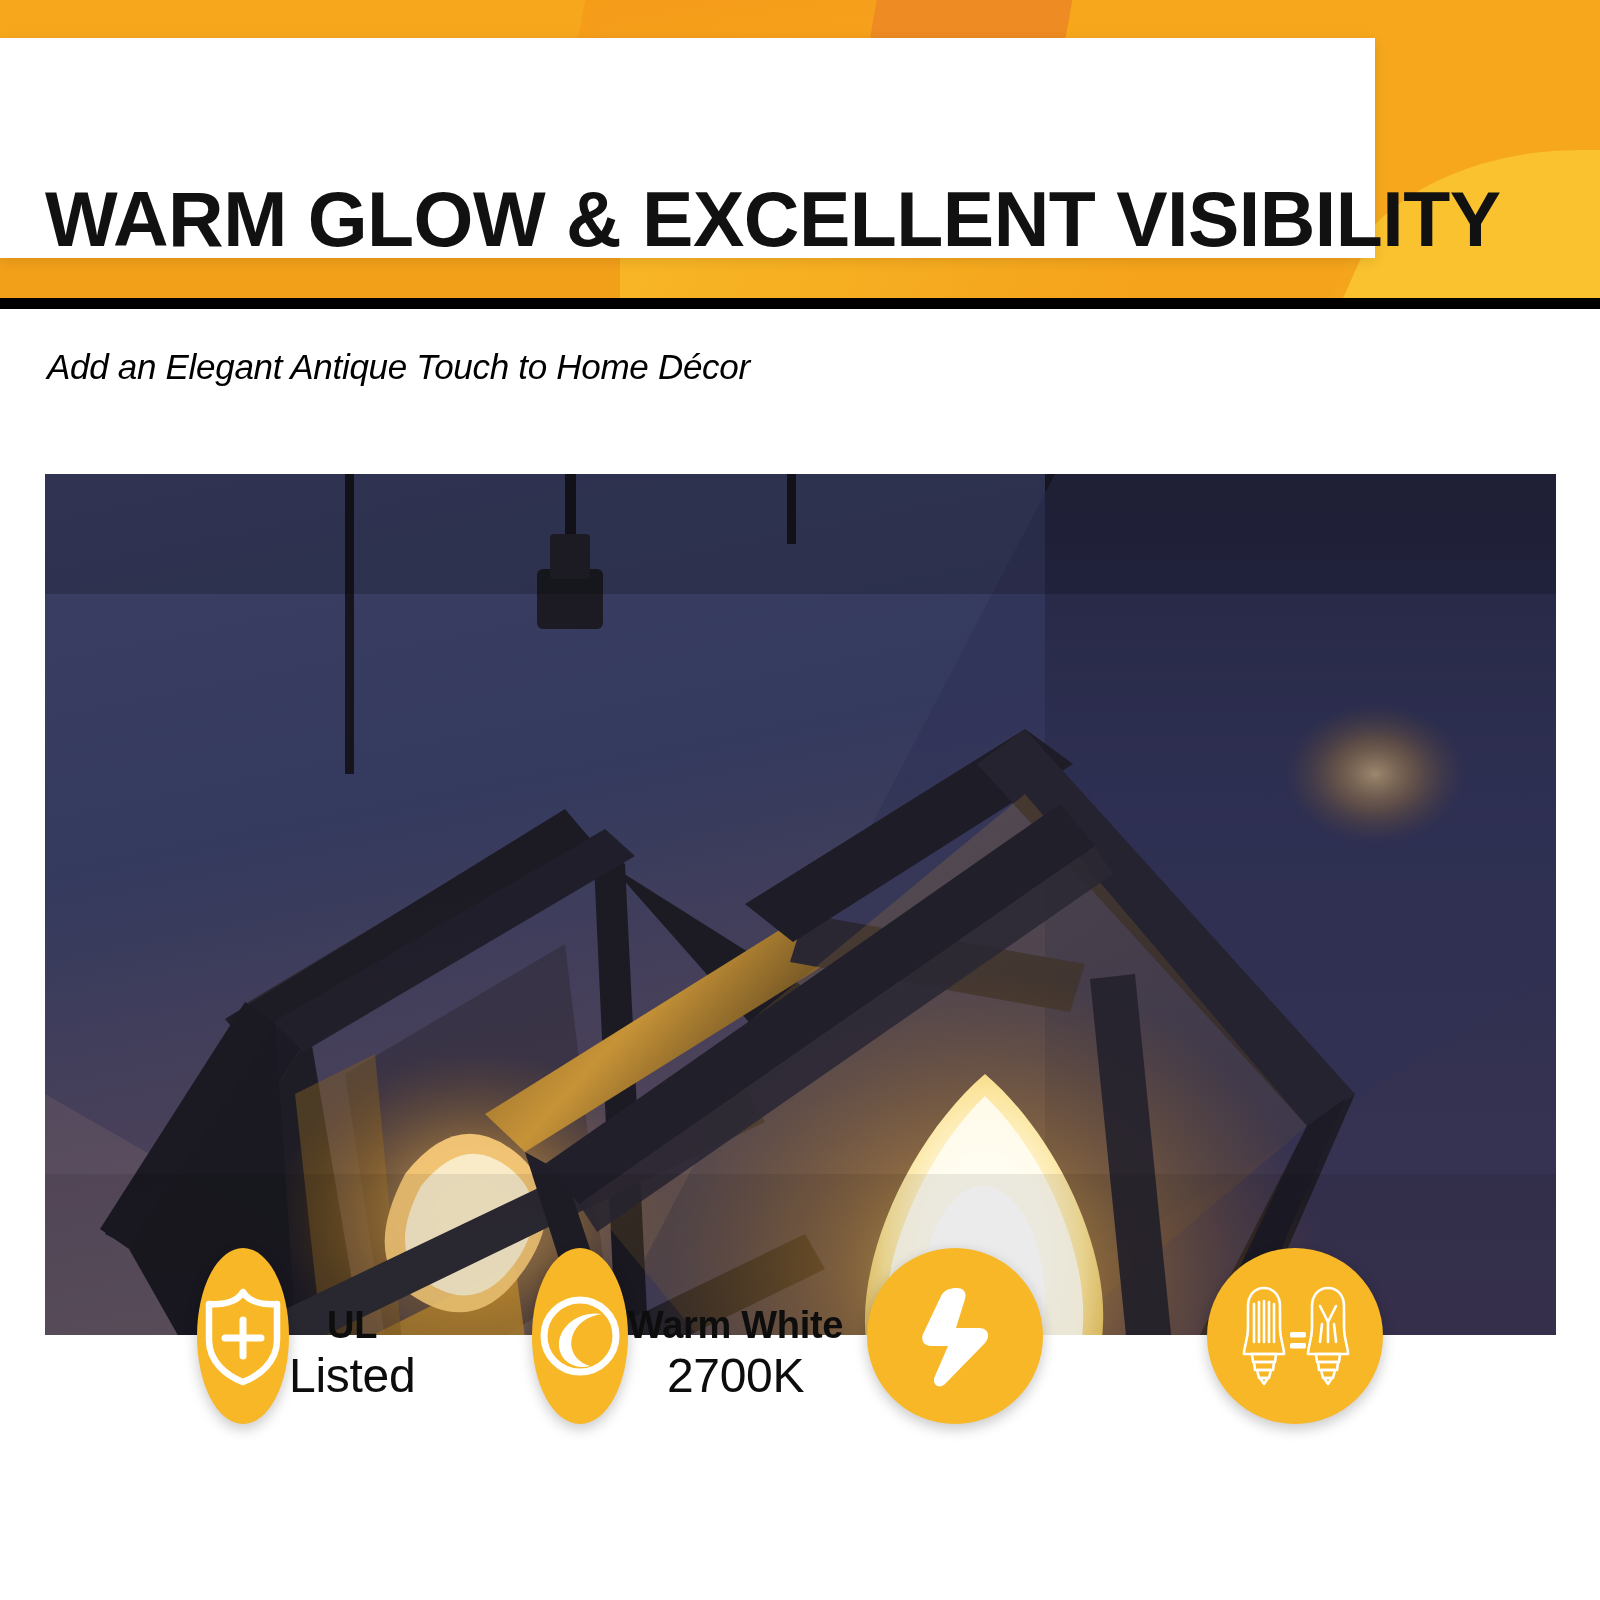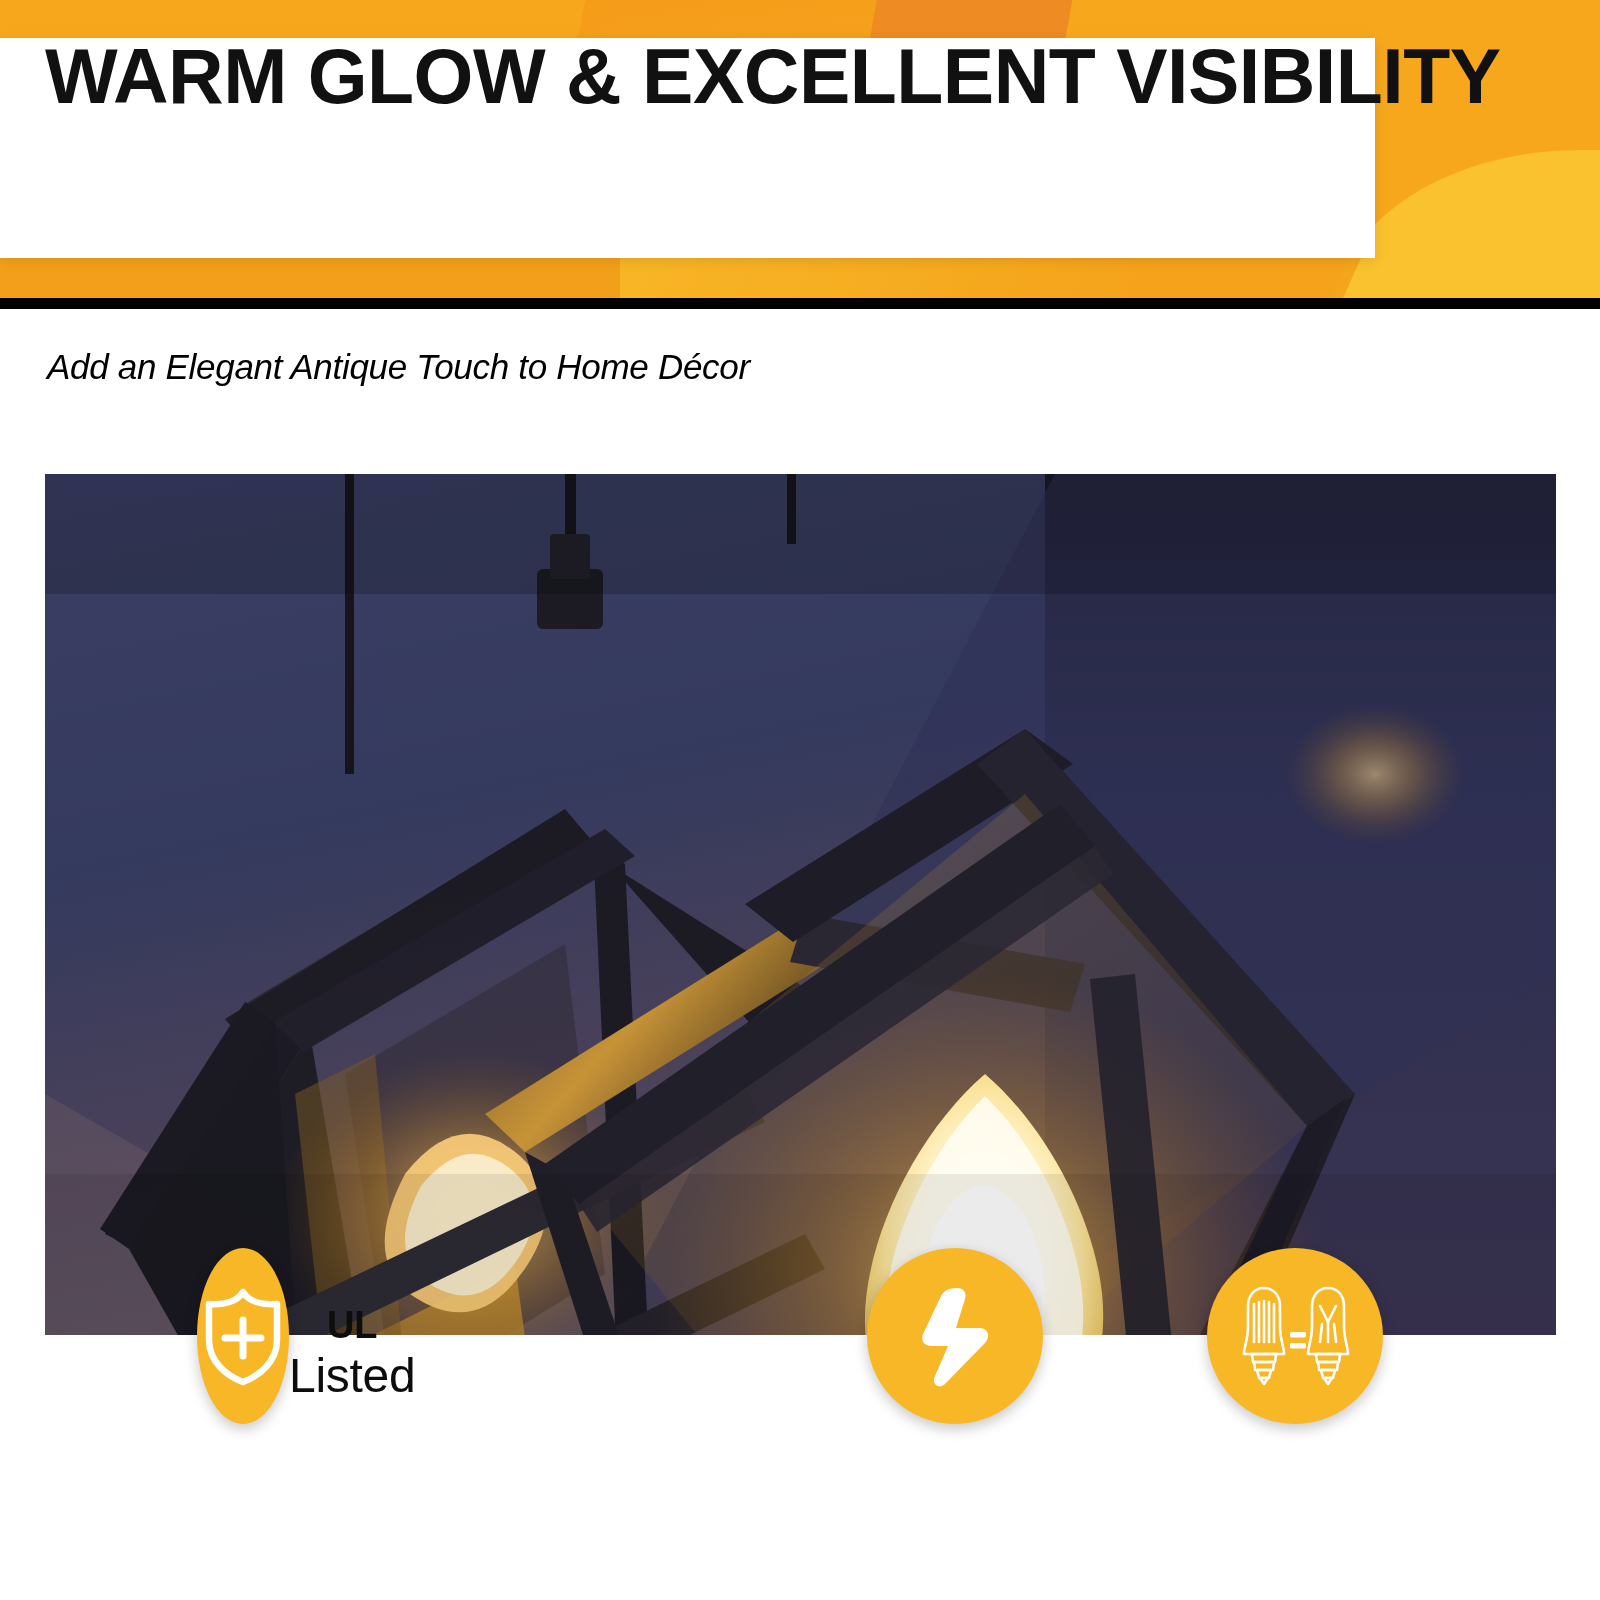--- a/index.html
+++ b/index.html
@@ -49,21 +49,21 @@
     left:0px;top:252px;width:620px;height:120px;
     background:#f2a01a;
   }
 
   
   .title-box{
     position:absolute;left:0px;top:38px;
     width:1375px;height:220px;
     background:#ffffff;
     box-shadow:0 3px 12px rgba(0,0,0,.10);
-    display:flex;align-items:flex-start;
+    display:flex;align-items:flex-end;
     z-index:5;
   }
   .title-text{
     margin-left:45px;
     font-size:77px;
     font-weight:bold;
     letter-spacing:-0.5px;
     color:#111111;
     line-height:1;
     white-space:nowrap;
@@ -289,20 +289,34 @@
           <line x1="28" y1="52" x2="64" y2="52" stroke="#ffffff" stroke-width="7" stroke-linecap="round"></line>
         </svg>
       </span>
     </div>
     <div class="badge-label">
       <span class="badge-title">UL</span>
       <span class="badge-sub">Listed</span>
     </div>
   </div>
 
+  <div class="badge b1">
+    <div class="badge-circle">
+      <span>
+        <svg width="96" height="96" viewBox="0 0 96 96">
+          <circle cx="48" cy="48" r="36" fill="none" stroke="#ffffff" stroke-width="7"></circle>
+          <path d="M70 26 C48 22, 26 38, 27 58 C28 74, 44 82, 58 78 C38 72, 34 52, 46 38 C53 30, 62 27, 70 26 Z" fill="#ffffff"></path>
+        </svg>
+      </span>
+    </div>
+    <div class="badge-label">
+      <span class="badge-title">Warm White</span>
+      <span class="badge-sub">2700K</span>
+    </div>
+  </div>
 
   <div class="badge b2">
     <div class="badge-circle">
       <span>
         <svg width="72" height="104" viewBox="0 0 72 104">
           <path d="M38 4 C44 4, 48 8, 46 15 L37 44 L60 44 C69 44, 72 52, 66 59 L26 100 C20 106, 12 100, 16 92 L29 62 L12 62 C4 62, 1 55, 5 48 L22 12 C25 6, 31 4, 38 4 Z" fill="#ffffff"></path>
         </svg>
       </span>
     </div>
   </div>

